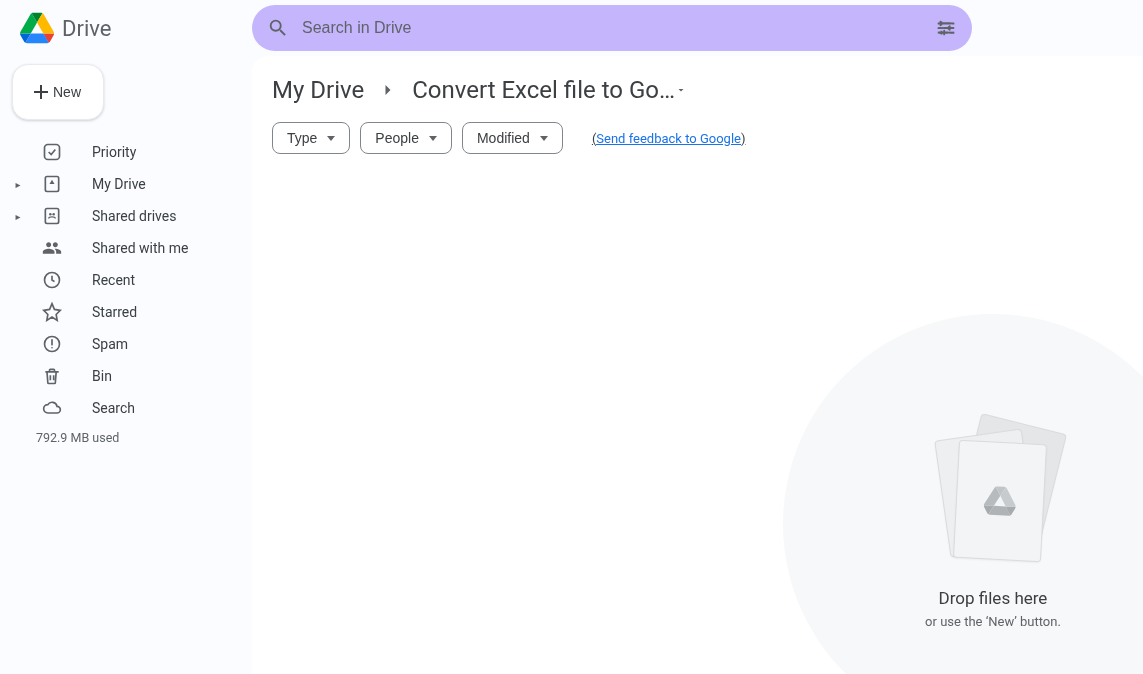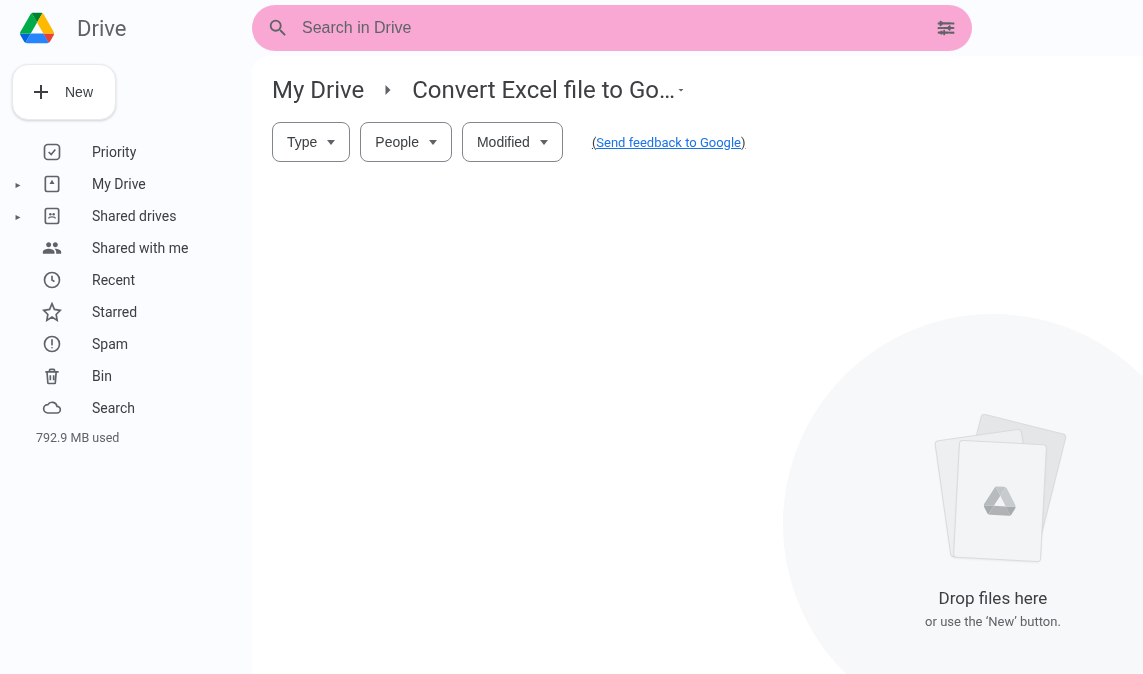--- a/index.html
+++ b/index.html
@@ -14,33 +14,33 @@
   }
   .header {
     display: flex;
     align-items: center;
     height: 56px;
     padding: 0 12px;
   }
   .brand {
     display: flex;
     align-items: center;
-    gap: 23px;
+    gap: 8px;
     width: 240px;
     padding-left: 8px;
   }
   .brand-name {
     font-size: 22px;
     color: #5f6368;
   }
   .search-bar {
     flex: 1;
     max-width: 720px;
     height: 46px;
-    background: #f9a8d4;
+    background: #c4b5fd;
     border-radius: 24px;
     display: flex;
     align-items: center;
     padding: 0 14px;
     gap: 12px;
   }
   .search-bar input {
     flex: 1;
     border: none;
     background: transparent;
@@ -64,21 +64,21 @@
   .sidebar {
     width: 252px;
     padding-top: 8px;
   }
   .new-btn {
     margin-left: 12px;
     height: 56px;
     padding: 0 22px 0 16px;
     display: inline-flex;
     align-items: center;
-    gap: 12px;
+    gap: 0;
     background: #fff;
     border: 1px solid #e8eaed;
     border-radius: 16px;
     box-shadow: 0 1px 3px rgba(60,64,67,0.15), 0 1px 2px rgba(60,64,67,0.08);
     font-size: 14px;
     font-weight: 500;
     color: #3c4043;
     cursor: pointer;
   }
   .nav {
@@ -141,21 +141,21 @@
   .filter-row {
     display: flex;
     align-items: center;
     gap: 10px;
     margin-top: 18px;
   }
   .chip {
     display: flex;
     align-items: center;
     gap: 10px;
-    height: 40px;
+    height: 32px;
     padding: 0 14px;
     border: 1px solid #80868b;
     border-radius: 8px;
     font-size: 14px;
     color: #3c4043;
     background: #fff;
     cursor: pointer;
   }
   .chip .caret { width:0;height:0;border-left:4px solid transparent;border-right:4px solid transparent;border-top:5px solid #5f6368; }
   .feedback {

